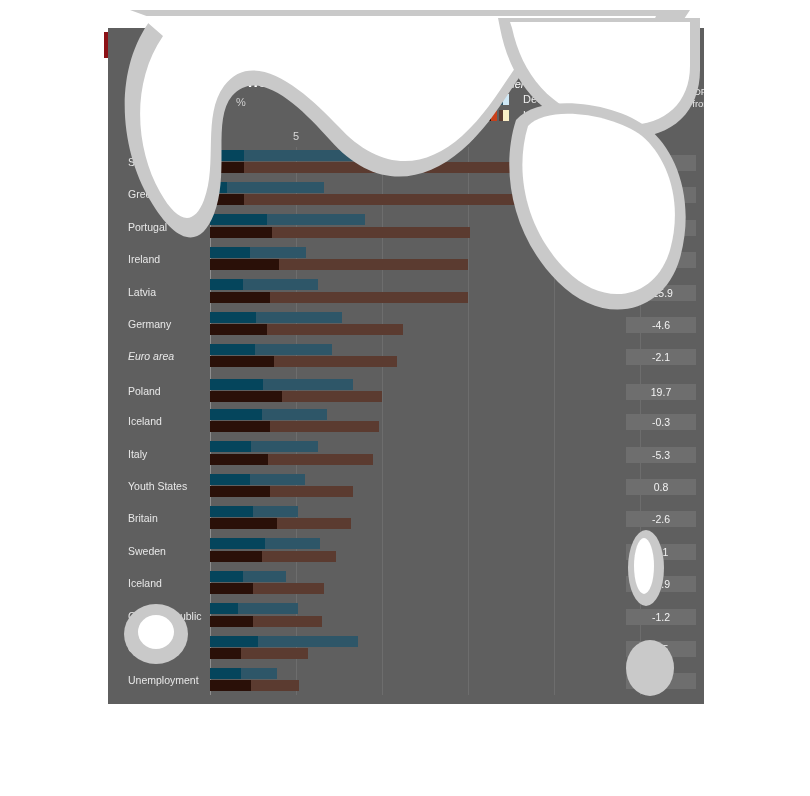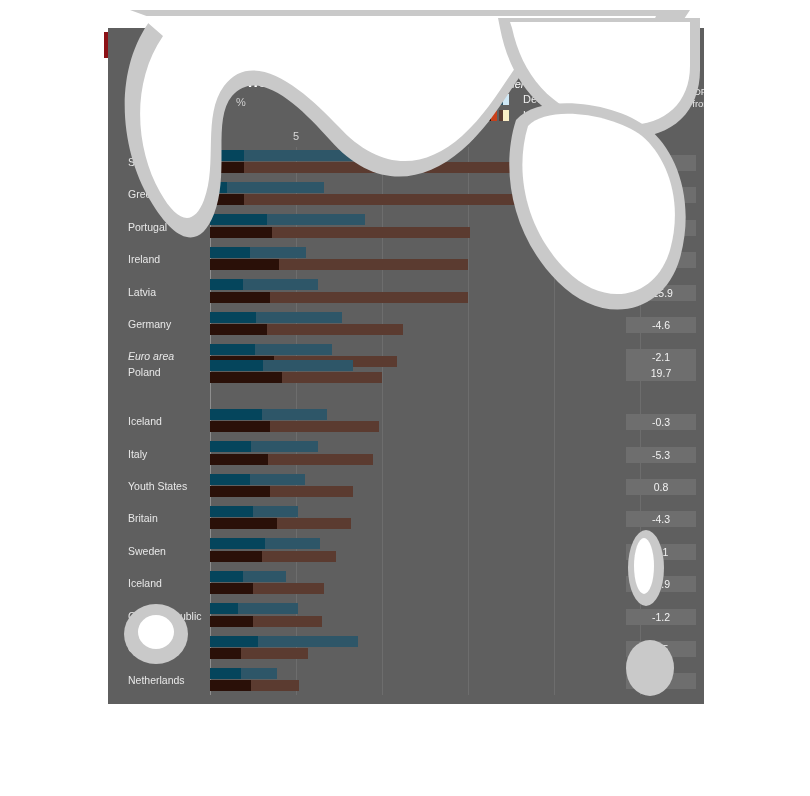--- a/index.html
+++ b/index.html
@@ -173,21 +173,21 @@
         <div class="row" style="top: 313.4px;">
           <div class="ctry ital">Euro area</div>
           <div class="bar b2007" style="left: 102px; width: 122.12px; background: rgb(46, 86, 104);">
             <div class="bseg" style="left: 0px; width: 44.72px; background: rgb(5, 69, 92);"></div>
           </div>
           <div class="bar blatest" style="left: 102px; width: 187.48px; background: rgb(91, 59, 48);">
             <div class="bseg" style="left: 0px; width: 63.64px; background: rgb(42, 16, 8);"></div>
           </div>
           <div class="gdp">-2.1</div>
         </div>
-        <div class="row" style="top: 329px;">
+        <div class="row" style="top: 348px;">
           <div class="ctry">Poland</div>
           <div class="bar b2007" style="left: 102px; width: 142.76px; background: rgb(46, 86, 104);">
             <div class="bseg" style="left: 0px; width: 53.32px; background: rgb(5, 69, 92);"></div>
           </div>
           <div class="bar blatest" style="left: 102px; width: 172px; background: rgb(91, 59, 48);">
             <div class="bseg" style="left: 0px; width: 72.24px; background: rgb(42, 16, 8);"></div>
           </div>
           <div class="gdp">19.7</div>
         </div>
         <div class="row" style="top: 378.2px;">
@@ -221,21 +221,21 @@
           <div class="gdp">0.8</div>
         </div>
         <div class="row" style="top: 475.4px;">
           <div class="ctry">Britain</div>
           <div class="bar b2007" style="left: 102px; width: 87.72px; background: rgb(46, 86, 104);">
             <div class="bseg" style="left: 0px; width: 43px; background: rgb(5, 69, 92);"></div>
           </div>
           <div class="bar blatest" style="left: 102px; width: 141.04px; background: rgb(91, 59, 48);">
             <div class="bseg" style="left: 0px; width: 67.08px; background: rgb(42, 16, 8);"></div>
           </div>
-          <div class="gdp">-4.3</div>
+          <div class="gdp">-2.6</div>
         </div>
         <div class="row" style="top: 507.8px;">
           <div class="ctry">Sweden</div>
           <div class="bar b2007" style="left: 102px; width: 110.08px; background: rgb(46, 86, 104);">
             <div class="bseg" style="left: 0px; width: 55.04px; background: rgb(5, 69, 92);"></div>
           </div>
           <div class="bar blatest" style="left: 102px; width: 125.56px; background: rgb(91, 59, 48);">
             <div class="bseg" style="left: 0px; width: 51.6px; background: rgb(42, 16, 8);"></div>
           </div>
           <div class="gdp">2.1</div>
@@ -264,21 +264,21 @@
           <div class="ctry">Germany</div>
           <div class="bar b2007" style="left: 102px; width: 147.92px; background: rgb(46, 86, 104);">
             <div class="bseg" style="left: 0px; width: 48.16px; background: rgb(5, 69, 92);"></div>
           </div>
           <div class="bar blatest" style="left: 102px; width: 98.04px; background: rgb(91, 59, 48);">
             <div class="bseg" style="left: 0px; width: 30.96px; background: rgb(42, 16, 8);"></div>
           </div>
           <div class="gdp">0.5</div>
         </div>
         <div class="row" style="top: 637.4px;">
-          <div class="ctry">Netherlands</div>
+          <div class="ctry">Unemployment</div>
           <div class="bar b2007" style="left: 102px; width: 67.08px; background: rgb(46, 86, 104);">
             <div class="bseg" style="left: 0px; width: 30.96px; background: rgb(5, 69, 92);"></div>
           </div>
           <div class="bar blatest" style="left: 102px; width: 89.44px; background: rgb(91, 59, 48);">
             <div class="bseg" style="left: 0px; width: 41.28px; background: rgb(42, 16, 8);"></div>
           </div>
           <div class="gdp">-1.9</div>
         </div>
       </div>
 

